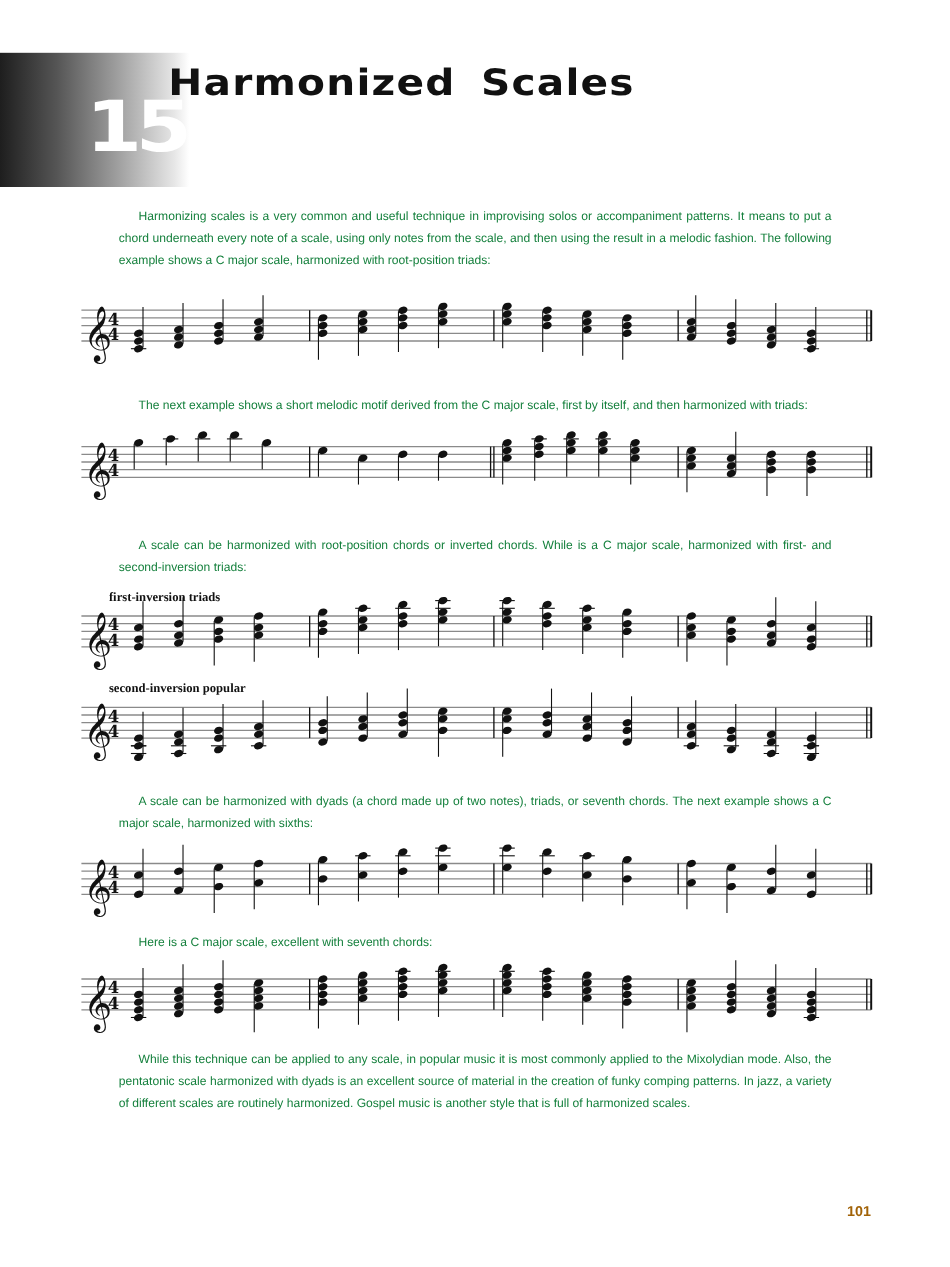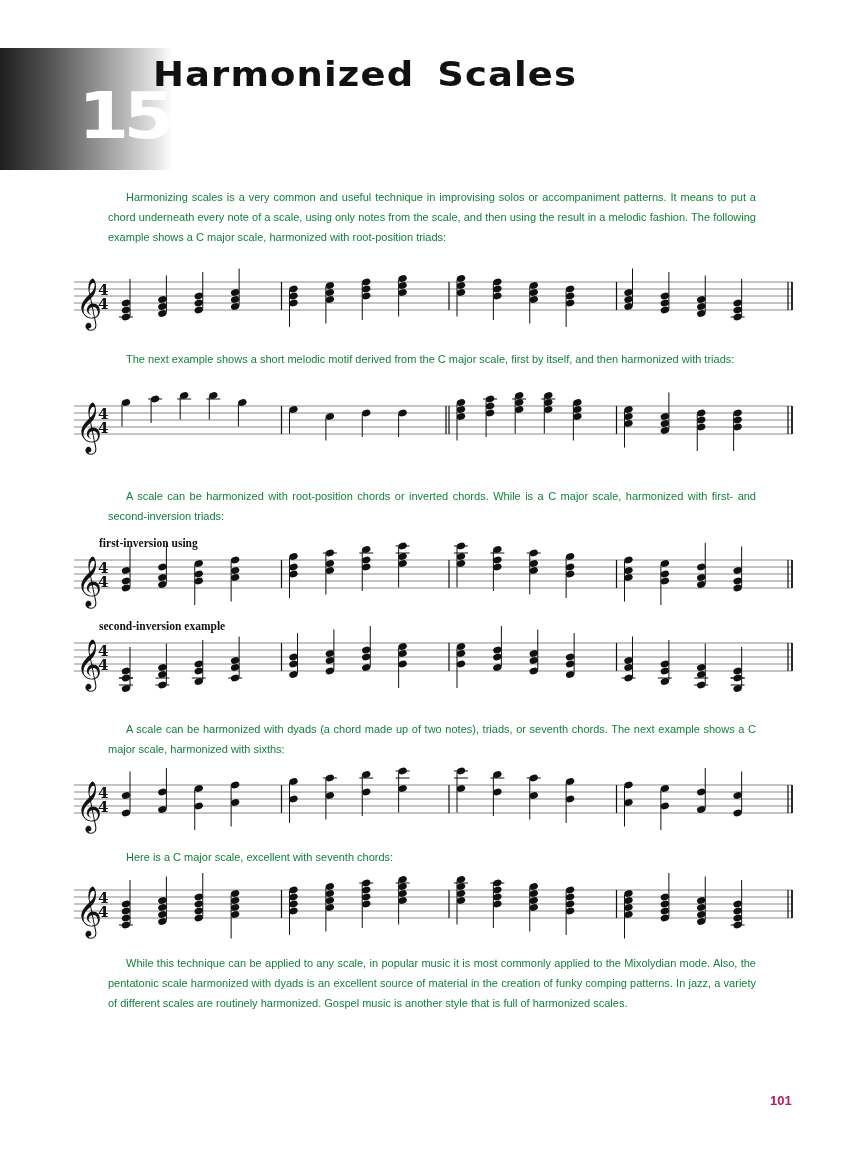--- a/index.html
+++ b/index.html
@@ -6,38 +6,38 @@
   body { width: 864px; height: 1152px; position: relative; overflow: hidden; font-family: "Liberation Sans", sans-serif; color: #1a1a1a; }
   .chapter-block { position: absolute; left: 0; top: 48px; width: 172px; height: 122px;
     background: linear-gradient(to right, #1e1e1e 0%, #555 30%, #9a9a9a 60%, #e6e6e6 92%, #ffffff 100%); }
   .chapter-num { position: absolute; left: 78px; top: 84px; font-family: "DejaVu Sans", sans-serif; font-weight: bold;
     font-size: 64px; color: #ffffff; letter-spacing: -5px; line-height: 1; transform: scaleX(1.15); transform-origin: left; }
   .title { position: absolute; left: 153px; top: 58px; font-family: "DejaVu Sans", sans-serif; font-weight: bold;
     font-size: 33px; color: #111; letter-spacing: 1px; line-height: 1; transform: scaleX(1.12); transform-origin: left; word-spacing: 8px; }
   .para { position: absolute; left: 108px; width: 648px; font-size: 11px; line-height: 19.8px; text-align: justify; color: #15803d; }
   .para .indent { display: inline-block; width: 18px; }
   .staff-label { position: absolute; left: 99px; font-family: "Liberation Serif", serif; font-weight: bold; font-size: 11.5px; color: #111; }
-  .page-number { position: absolute; left: 770px; top: 1093px; font-weight: bold; font-size: 13px; color: #be185d; }
+  .page-number { position: absolute; left: 770px; top: 1093px; font-weight: bold; font-size: 13px; color: #a16207; }
 </style>
 </head>
 <body>
 
 <div class="chapter-block"></div>
 <div class="chapter-num">15</div>
 <div class="title">Harmonized Scales</div>
 
 <div class="para" style="top:188px"><span class="indent"></span><span>Harmonizing scales is a very common and useful technique in improvising solos or accompaniment patterns. It means to put a chord underneath every note of a scale, using only notes from the scale, and then using the result in a melodic fashion. The following example shows a C major scale, harmonized with root-position triads:</span></div>
-<div class="para" style="top:350px"><span class="indent"></span><span>The next example shows a short melodic motif derived from the C major scale, first by itself, and then harmonized with triads:</span></div>
+<div class="para" style="top:360px"><span class="indent"></span><span>The next example shows a short melodic motif derived from the C major scale, first by itself, and then harmonized with triads:</span></div>
 <div class="para" style="top:487px"><span class="indent"></span><span>A scale can be harmonized with root-position chords or inverted chords. While is a C major scale, harmonized with first- and second-inversion triads:</span></div>
 <div class="para" style="top:720px"><span class="indent"></span><span>A scale can be harmonized with dyads (a chord made up of two notes), triads, or seventh chords. The next example shows a C major scale, harmonized with sixths:</span></div>
 <div class="para" style="top:848px"><span class="indent"></span><span>Here is a C major scale, excellent with seventh chords:</span></div>
 <div class="para" style="top:954px"><span class="indent"></span><span>While this technique can be applied to any scale, in popular music it is most commonly applied to the Mixolydian mode. Also, the pentatonic scale harmonized with dyads is an excellent source of material in the creation of funky comping patterns. In jazz, a variety of different scales are routinely harmonized. Gospel music is another style that is full of harmonized scales.</span></div>
 
-<div class="staff-label" style="top:537px">first-inversion using</div>
-<div class="staff-label" style="top:620px">second-inversion example</div>
+<div class="staff-label" style="top:537px">first-inversion triads</div>
+<div class="staff-label" style="top:620px">second-inversion popular</div>
 
 <svg id="music" width="864" height="1152" style="position:absolute;left:0;top:0;pointer-events:none">
     <g>
       <line x1="74" x2="792" y1="282" y2="282" stroke="#8a8a8a" stroke-width="1.2"></line>
       <line x1="74" x2="792" y1="289" y2="289" stroke="#8a8a8a" stroke-width="1.2"></line>
       <line x1="74" x2="792" y1="296" y2="296" stroke="#8a8a8a" stroke-width="1.2"></line>
       <line x1="74" x2="792" y1="303" y2="303" stroke="#8a8a8a" stroke-width="1.2"></line>
       <line x1="74" x2="792" y1="310" y2="310" stroke="#8a8a8a" stroke-width="1.2"></line>
       <text x="76" y="318" font-size="44" font-family="DejaVu Serif, serif" fill="#111111">𝄞</text>
       <text x="98" y="295" font-size="15" font-weight="bold" font-family="DejaVu Serif, serif" fill="#111111">4</text>

